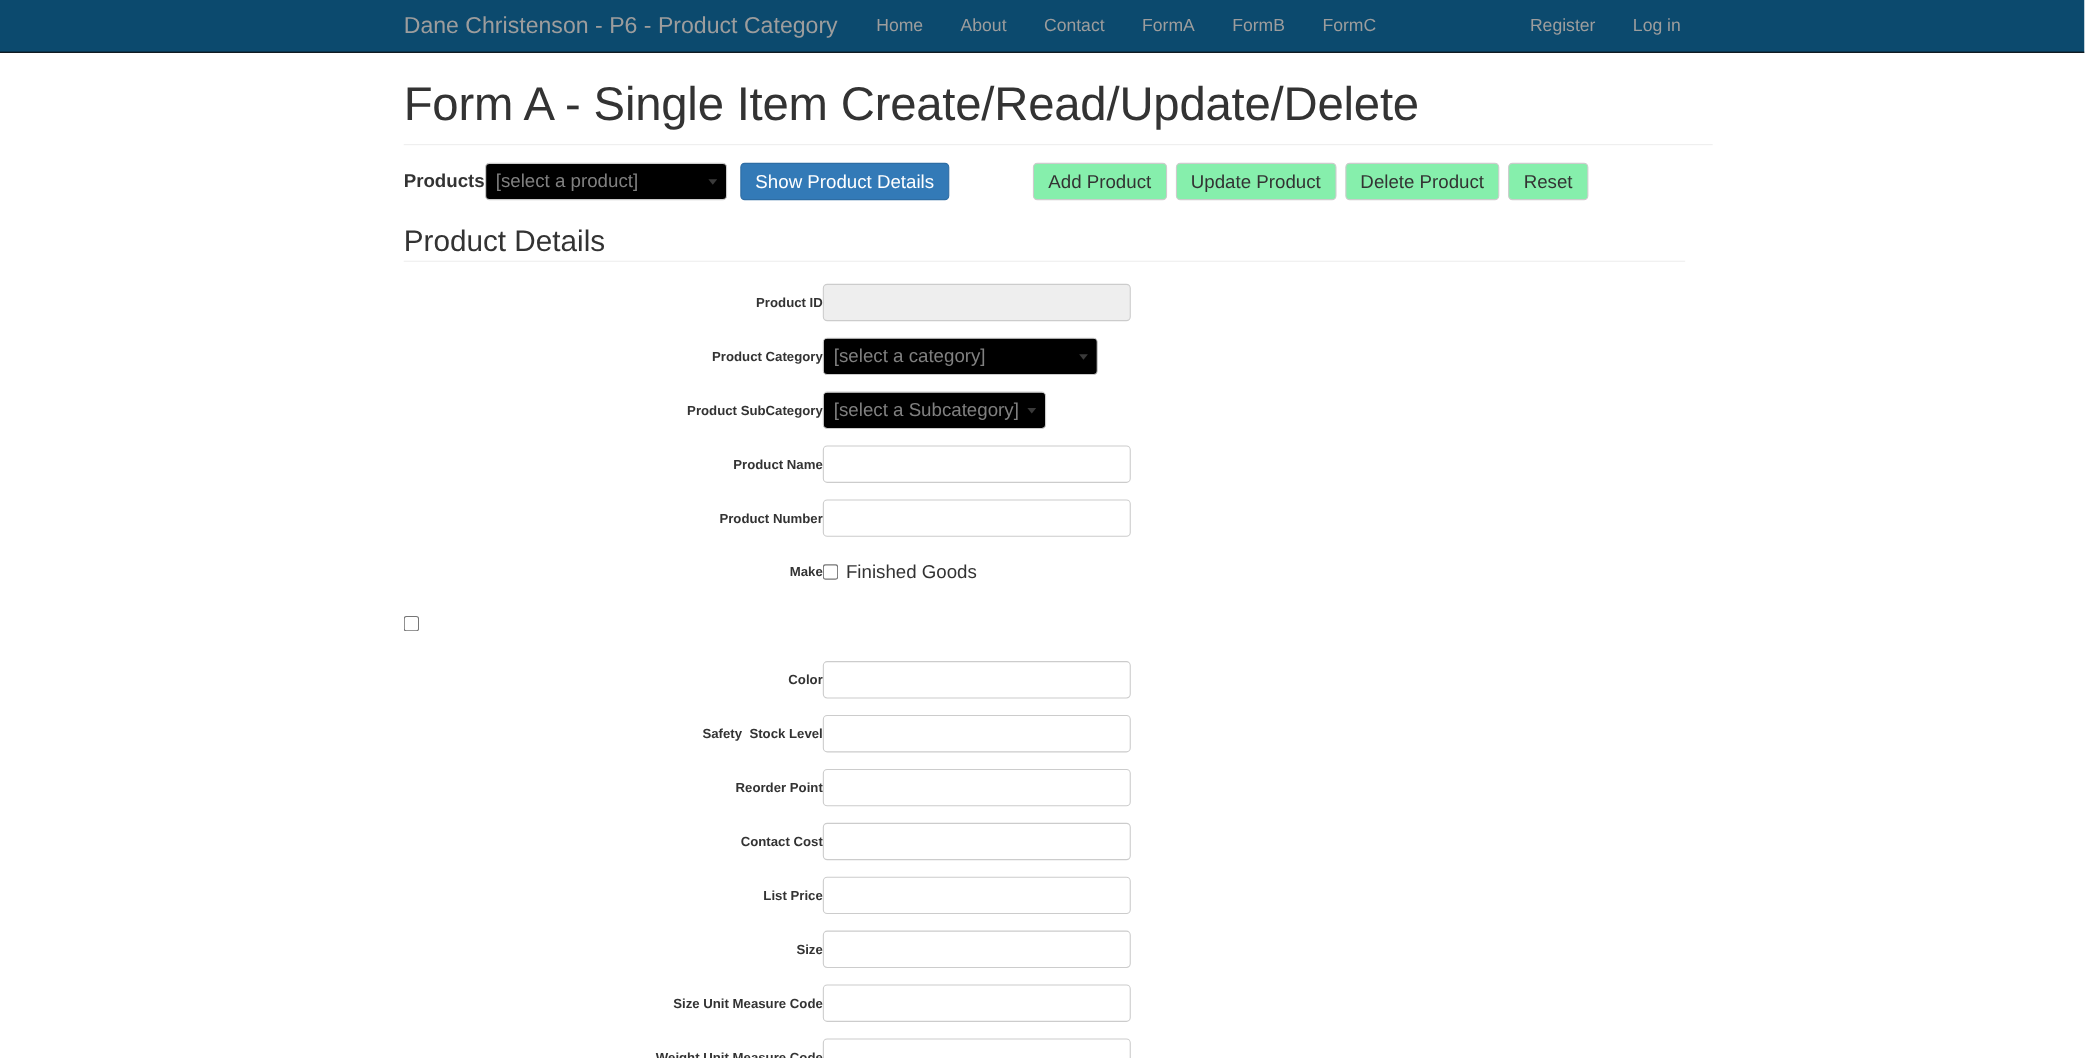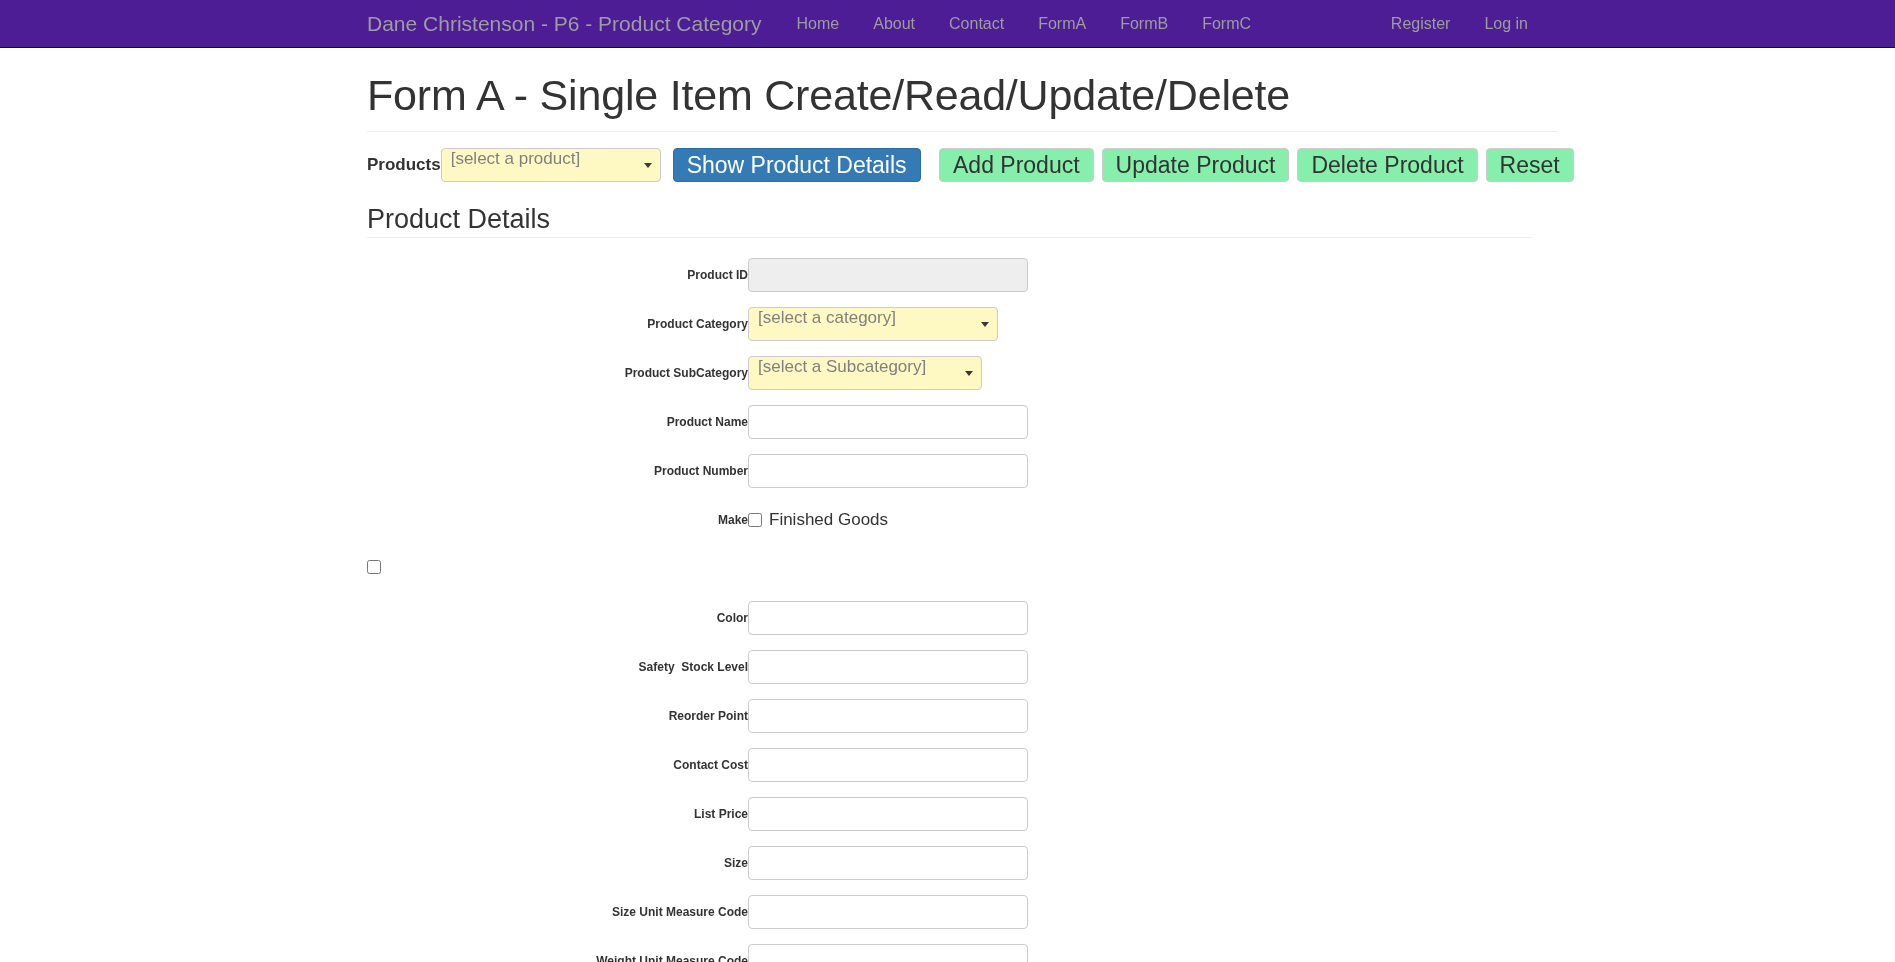--- a/index.html
+++ b/index.html
@@ -11,21 +11,21 @@
     background: #ffffff;
     font-family: "Liberation Sans", sans-serif;
     font-size: 17px;
     color: #333333;
     -webkit-font-smoothing: antialiased;
   }
 
   
   .navbar {
     height: 48px;
-    background: #4c1d95;
+    background: #0c4a6e;
     border-bottom: 1px solid #080808;
     display: flex;
     align-items: center;
     position: relative;
   }
   .navbar-inner {
     width: 1195px;
     margin: 0 auto;
     display: flex;
     align-items: center;
@@ -93,25 +93,25 @@
   .toolbar-label {
     font-weight: bold;
     font-size: 17px;
     color: #333;
     white-space: nowrap;
   }
 
   .select-box {
     position: relative;
     height: 34px;
-    background: #fef9c3;
+    background: #000000;
     border: 1px solid #cccccc;
     border-radius: 4px;
     display: flex;
-    align-items: flex-start;
+    align-items: center;
     padding: 0 26px 0 9px;
     font-size: 17px;
     color: #808080;
     cursor: default;
     white-space: nowrap;
     overflow: hidden;
   }
   .select-box .caret {
     position: absolute;
     right: 8px;
@@ -120,21 +120,21 @@
     width: 0; height: 0;
     border-left: 4px solid transparent;
     border-right: 4px solid transparent;
     border-top: 5px solid #3a3a3a;
   }
   #product-select { width: 220px; margin-right: 12px; }
 
   .btn {
     height: 34px;
     border-radius: 4px;
-    font-size: 23px;
+    font-size: 17px;
     line-height: 1;
     padding: 0 13px;
     cursor: pointer;
     white-space: nowrap;
     display: inline-flex;
     align-items: center;
     justify-content: center;
     font-family: inherit;
   }
   .btn-primary {
@@ -194,21 +194,21 @@
     padding: 0 12px;
     font-size: 17px;
     font-family: inherit;
     color: #555555;
   }
   .form-control.disabled {
     background: #eeeeee;
     cursor: not-allowed;
   }
   #category-select { width: 250px; }
-  #subcategory-select { width: 234px; }
+  #subcategory-select { width: 203px; }
 
   .checkbox-row {
     display: flex;
     align-items: center;
   }
   .checkbox-row .cb {
     margin: 0 7px 0 0;
     width: 14px;
     height: 14px;
   }

